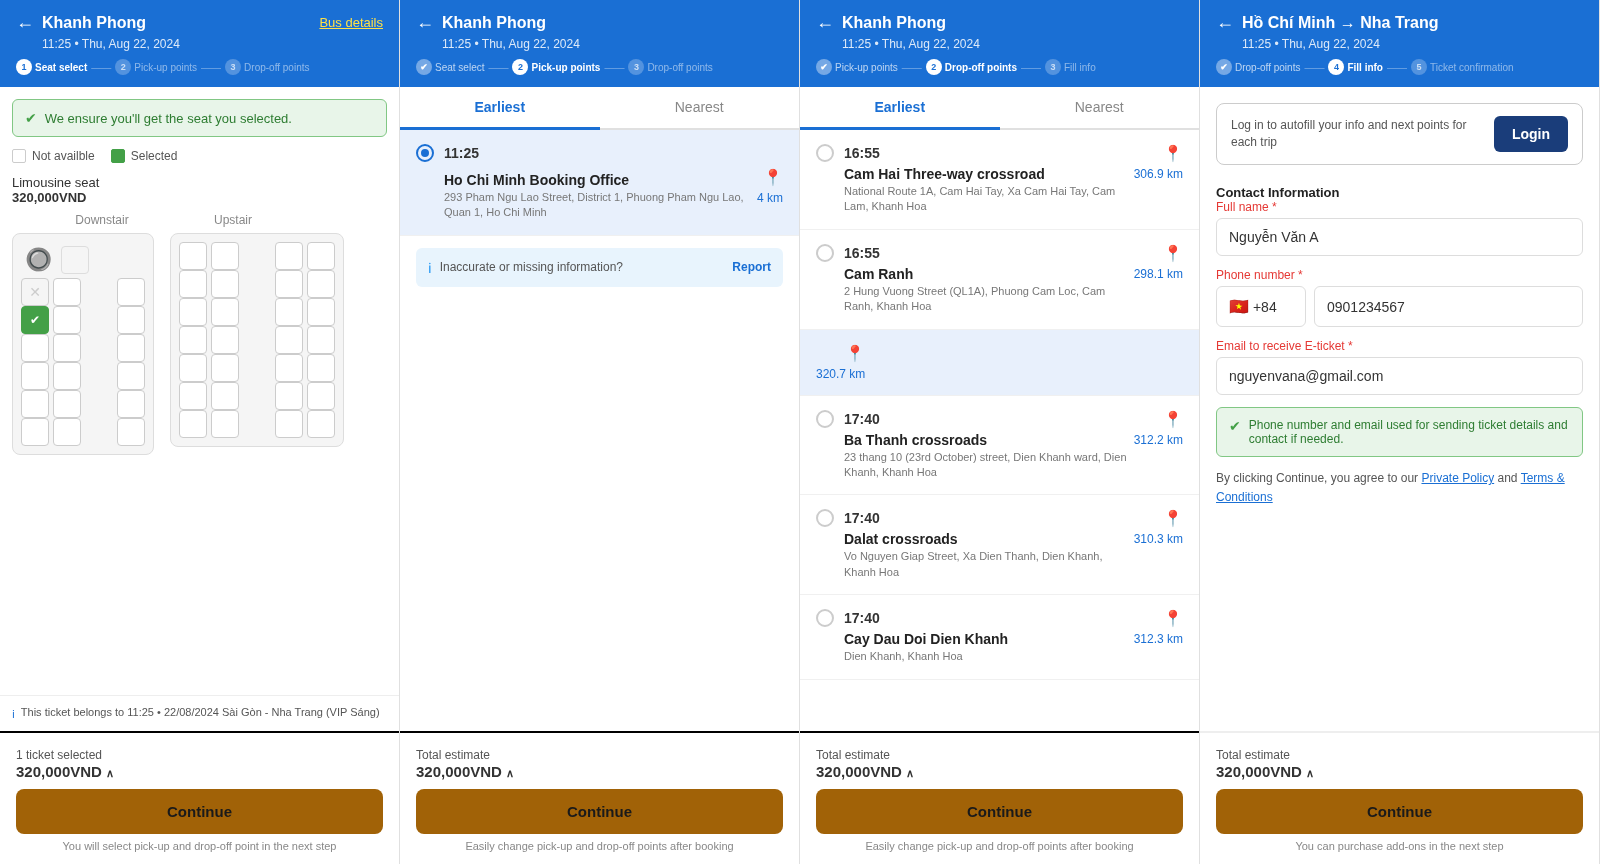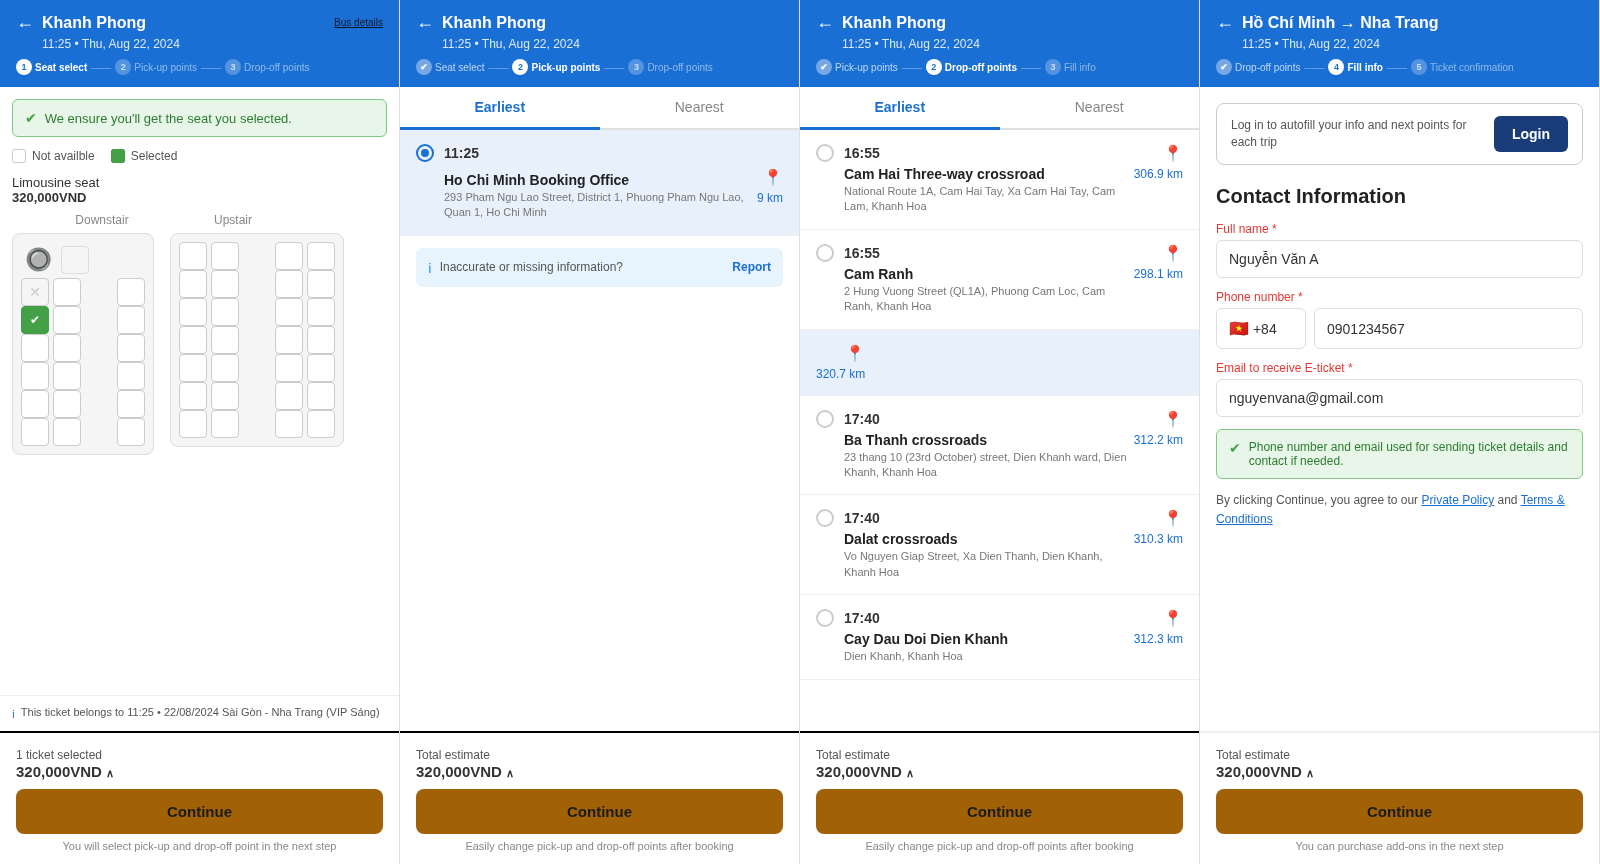--- a/index.html
+++ b/index.html
@@ -5,21 +5,21 @@
     * { box-sizing: border-box; margin: 0; padding: 0; }
     body { font-family: -apple-system, BlinkMacSystemFont, 'Segoe UI', sans-serif; background: #f0f0f0; display: flex; width: 1600px; height: 864px; overflow: hidden; }
     
     .panel { width: 400px; height: 864px; background: #fff; display: flex; flex-direction: column; border-right: 1px solid #e0e0e0; overflow: hidden; }
     
     
     .panel-header { background: #1a6fd4; color: #fff; padding: 12px 16px; flex-shrink: 0; }
     .header-top { display: flex; align-items: center; justify-content: space-between; margin-bottom: 4px; }
     .header-back { color: #fff; font-size: 18px; cursor: pointer; }
     .header-title { font-weight: 700; font-size: 16px; flex: 1; margin-left: 8px; }
-    .header-link { color: #0f172a; font-size: 10px; text-decoration: underline; cursor: pointer; white-space: nowrap; }
+    .header-link { color: #fde047; font-size: 13px; text-decoration: underline; cursor: pointer; white-space: nowrap; }
     .header-sub { font-size: 12px; color: rgba(255,255,255,0.85); margin-left: 26px; }
     .header-steps { display: flex; align-items: center; margin-top: 8px; gap: 4px; }
     .step { display: flex; align-items: center; gap: 3px; font-size: 10px; white-space: nowrap; }
     .step-num { width: 16px; height: 16px; border-radius: 50%; display: flex; align-items: center; justify-content: center; font-size: 9px; font-weight: 700; flex-shrink: 0; }
     .step-num.active { background: #fff; color: #1a6fd4; }
     .step-num.done { background: rgba(255,255,255,0.4); color: #fff; }
     .step-num.inactive { background: rgba(255,255,255,0.25); color: rgba(255,255,255,0.7); }
     .step-label { color: rgba(255,255,255,0.9); font-size: 10px; }
     .step-label.active { color: #fff; font-weight: 600; }
     .step-label.inactive { color: rgba(255,255,255,0.5); }
@@ -82,21 +82,21 @@
     .report-link { color: #1a6fd4; font-weight: 700; margin-left: auto; cursor: pointer; }
 
     
     
 
     
     .p4-content { flex: 1; overflow-y: auto; padding: 16px; }
     .login-banner { border: 1px solid #ccc; border-radius: 8px; padding: 12px 14px; display: flex; align-items: center; justify-content: space-between; margin-bottom: 20px; gap: 10px; }
     .login-text { font-size: 12px; color: #555; line-height: 1.4; }
     .login-btn { background: #1a3d7a; color: #fff; border: none; border-radius: 6px; padding: 10px 18px; font-size: 14px; font-weight: 700; cursor: pointer; white-space: nowrap; }
-    .section-title { font-size: 20px; font-weight: 700; color: #222; margin-bottom: 14px; }
+    .section-title { font-size: 13px; font-weight: 700; color: #222; }
     .form-group { margin-bottom: 12px; }
     .form-label { font-size: 12px; color: #888; margin-bottom: 4px; }
     .form-label span { color: #e53935; }
     .form-input { width: 100%; border: 1px solid #ddd; border-radius: 6px; padding: 10px 12px; font-size: 14px; color: #333; outline: none; }
     .phone-row { display: flex; gap: 8px; }
     .phone-prefix { border: 1px solid #ddd; border-radius: 6px; padding: 10px 12px; font-size: 14px; color: #333; display: flex; align-items: center; gap: 4px; white-space: nowrap; width: 90px; }
     .flag { font-size: 16px; }
     .phone-input { flex: 1; border: 1px solid #ddd; border-radius: 6px; padding: 10px 12px; font-size: 14px; color: #333; outline: none; }
     .green-info { background: #e8f5e9; border: 1px solid #81c784; border-radius: 6px; padding: 10px 12px; display: flex; align-items: flex-start; gap: 8px; font-size: 12px; color: #2e7d32; margin-bottom: 12px; }
     .policy-text { font-size: 12px; color: #555; line-height: 1.6; }
@@ -318,21 +318,21 @@
         </div>
         <span class="pickup-time">11:25</span>
       </div>
       <div class="pickup-row" style="margin-top:6px; margin-left:28px;">
         <div class="pickup-left">
           <div class="pickup-name">Ho Chi Minh Booking Office</div>
           <div class="pickup-addr">293 Pham Ngu Lao Street, District 1, Phuong Pham Ngu Lao, Quan 1, Ho Chi Minh</div>
         </div>
         <div class="pickup-right">
           <span class="loc-icon">📍</span>
-          <span class="pickup-dist">9 km</span>
+          <span class="pickup-dist">4 km</span>
         </div>
       </div>
     </div>
     <div class="inaccurate-banner">
       <span class="inaccurate-icon">ℹ</span>
       <span>Inaccurate or missing information?</span>
       <span class="report-link">Report</span>
     </div>
   </div>
   <div class="p1-footer">

